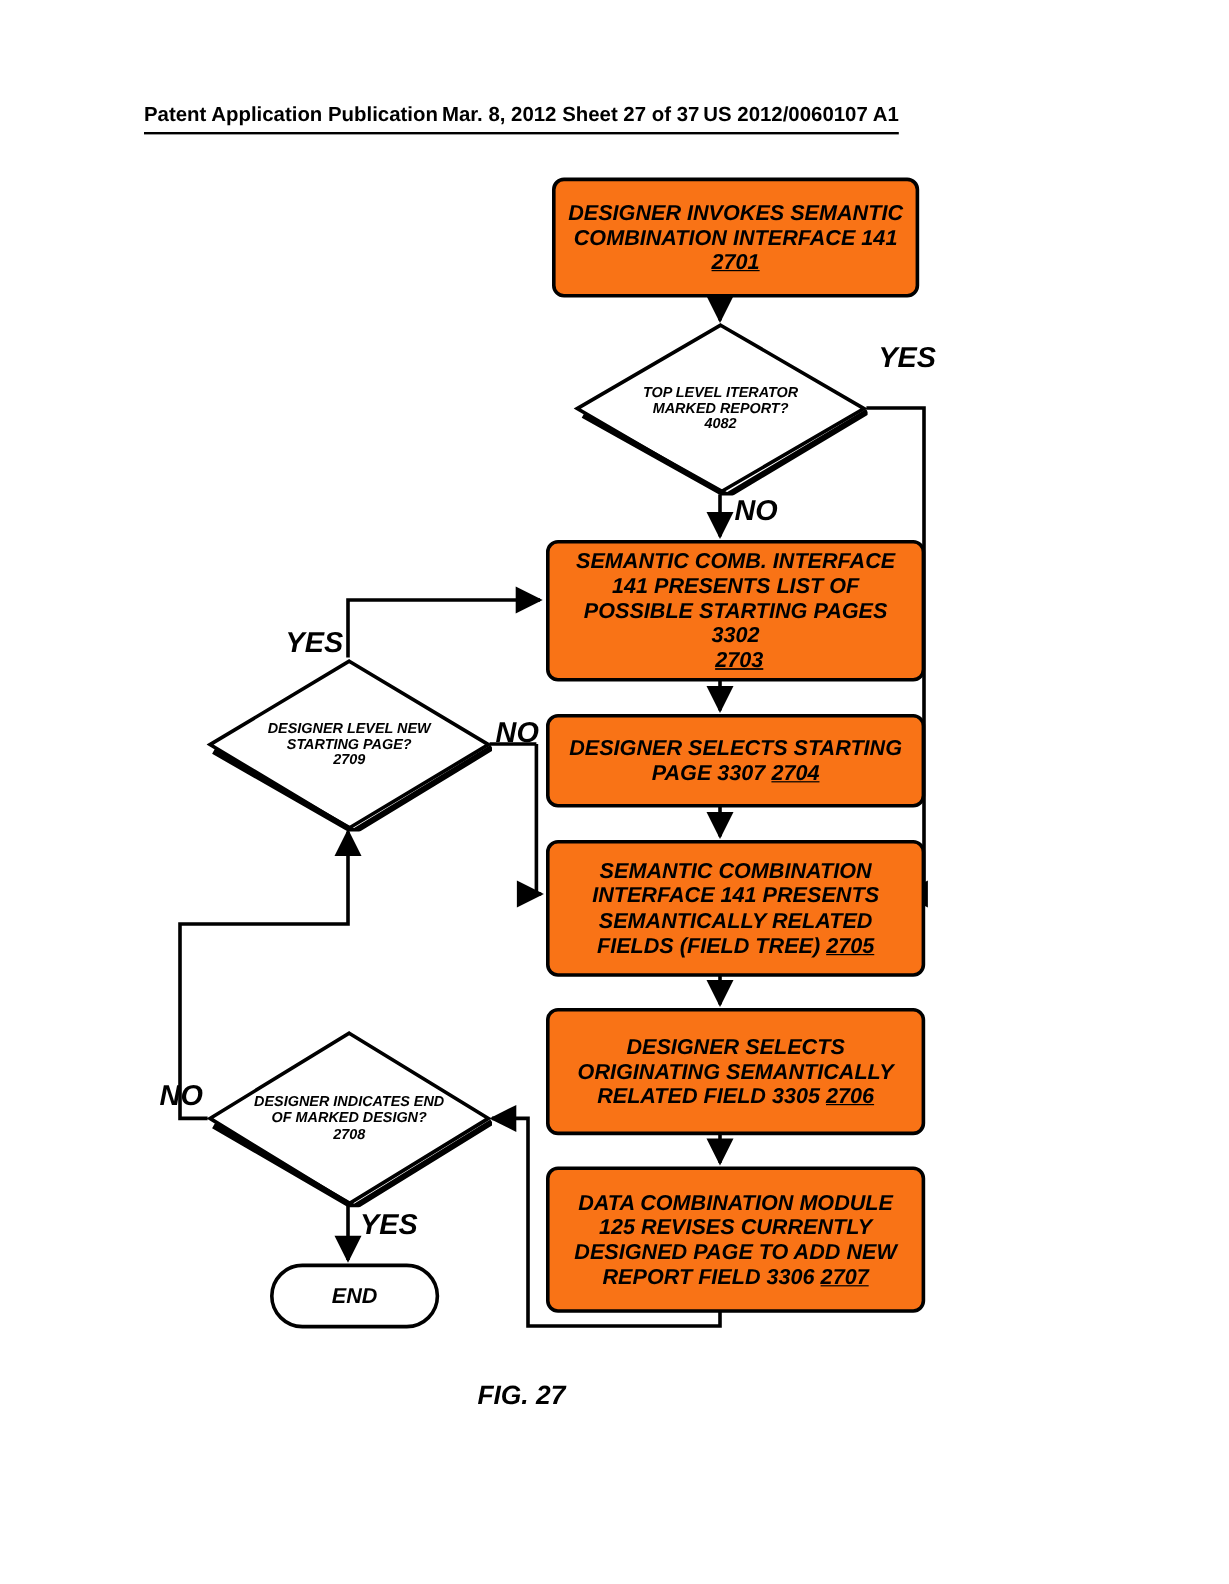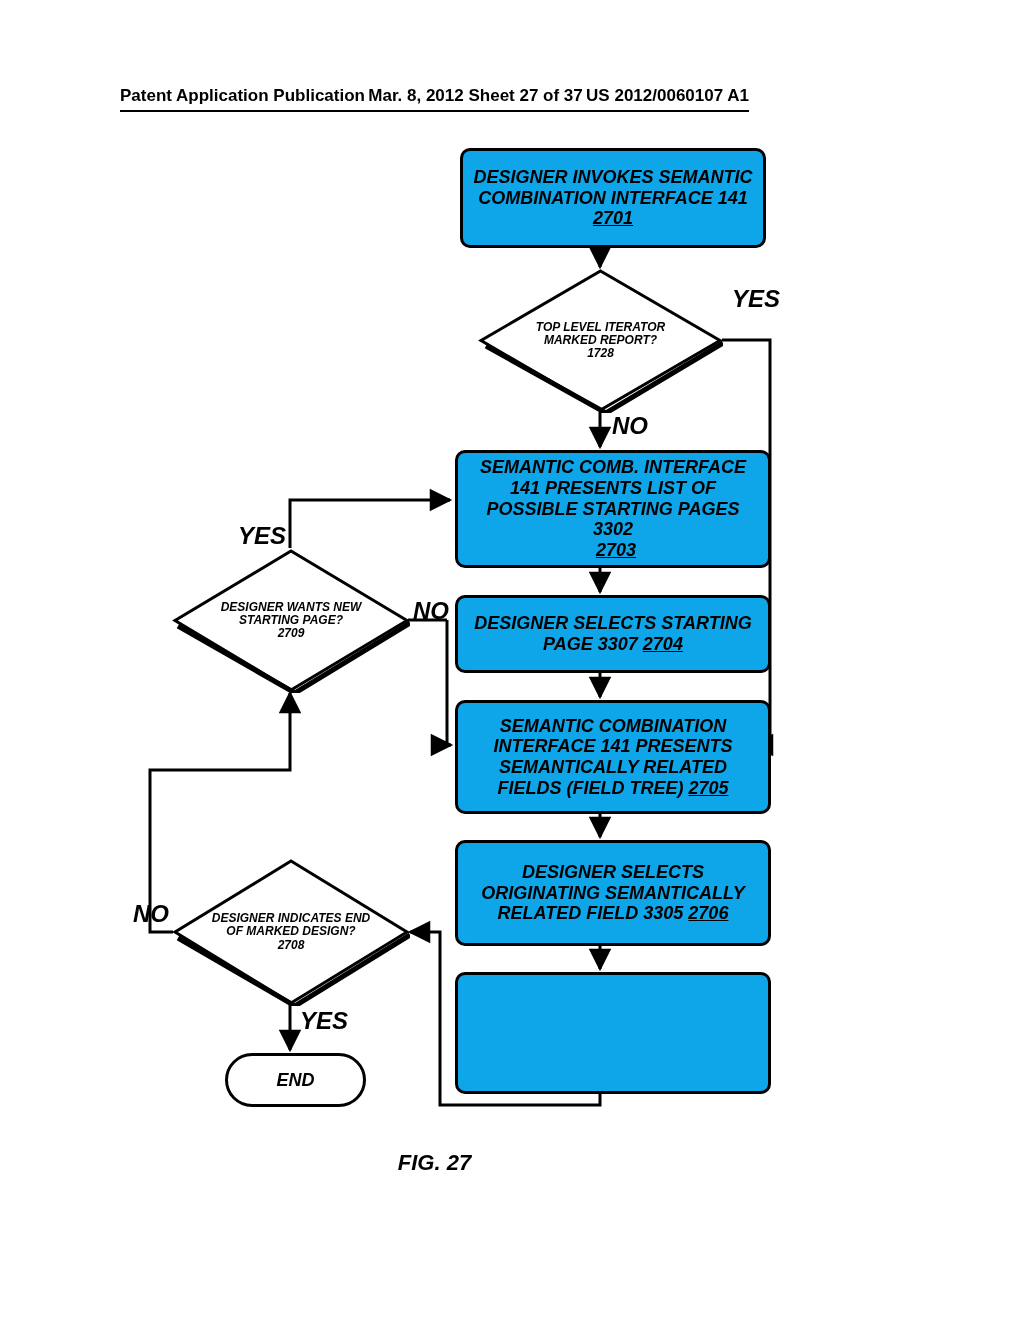--- a/index.html
+++ b/index.html
@@ -42,21 +42,21 @@
     font-size: 18px;
     line-height: 1.15;
   }
   .node .ref  { text-decoration: underline; text-align: right; }
   .node .ref2 { text-decoration: underline; margin-left: 6px; }
   
   .rect {
     border: 3px solid #000;
     border-radius: 10px;
     padding: 6px 10px;
-    background: #0ea5e9;
+    background: #f97316;
     display: flex;
     flex-direction: column;
     justify-content: center;
     align-items: center;
   }
   .rect .shadow {
     position: absolute;
     right: -6px;
     bottom: -6px;
     top: 6px;
@@ -196,21 +196,21 @@
       <span class="shadow2"></span>
   </div>
 
   <div class="diamond-wrap" style="left:478px; top:268px; width:245px; height:145px;">
     <svg width="245" height="145" viewBox="0 0 245 145">
       <polygon points="122.5,3 242,72.5 122.5,142 3,72.5" fill="#fff" stroke="#000" stroke-width="3"></polygon>
       <polyline points="245,75 128,145 8,78" fill="none" stroke="#000" stroke-width="5"></polyline>
     </svg>
     <div class="diamond-label">
       <span>TOP LEVEL ITERATOR MARKED REPORT?</span>
-      <span class="ref">1728</span>
+      <span class="ref">4082</span>
     </div>
   </div>
   <div class="elabel" style="left:732px; top:285px;">YES</div>
   <div class="elabel" style="left:612px; top:412px;">NO</div>
 
   <div class="node rect" style="left:455px; top:450px; width:290px; height:100px;">
     <span>SEMANTIC COMB. INTERFACE 141 PRESENTS LIST OF POSSIBLE STARTING PAGES 3302</span>
     <span class="ref"><span class="ref2">2703</span></span>
     <span class="shadow"></span>
       <span class="shadow2"></span>
@@ -234,31 +234,34 @@
 
   <div class="node rect" style="left:455px; top:840px; width:290px; height:88px;">
     <span>
       <span>DESIGNER SELECTS ORIGINATING SEMANTICALLY RELATED FIELD 3305</span>&nbsp;<span class="ref">2706</span>
     </span>
     <span class="shadow"></span>
       <span class="shadow2"></span>
   </div>
 
   <div class="node rect" style="left:455px; top:972px; width:290px; height:104px;">
+    <span>
+      <span>DATA COMBINATION MODULE 125 REVISES CURRENTLY DESIGNED PAGE TO ADD NEW REPORT FIELD 3306</span>&nbsp;<span class="ref">2707</span>
+    </span>
     <span class="shadow"></span>
       <span class="shadow2"></span>
   </div>
 
   <div class="diamond-wrap" style="left:172px; top:548px; width:238px; height:145px;">
     <svg width="238" height="145" viewBox="0 0 238 145">
       <polygon points="119,3 235,72.5 119,142 3,72.5" fill="#fff" stroke="#000" stroke-width="3"></polygon>
       <polyline points="238,75 123,145 6,78" fill="none" stroke="#000" stroke-width="5"></polyline>
     </svg>
     <div class="diamond-label">
-      <span>DESIGNER WANTS NEW STARTING PAGE?</span>
+      <span>DESIGNER LEVEL NEW STARTING PAGE?</span>
       <span class="ref">2709</span>
     </div>
   </div>
   <div class="elabel" style="left:238px; top:522px;">YES</div>
   <div class="elabel" style="left:413px; top:597px;">NO</div>
 
   <div class="diamond-wrap" style="left:172px; top:858px; width:238px; height:148px;">
     <svg width="238" height="148" viewBox="0 0 238 148">
       <polygon points="119,3 235,74 119,145 3,74" fill="#fff" stroke="#000" stroke-width="3"></polygon>
       <polyline points="238,77 123,148 6,80" fill="none" stroke="#000" stroke-width="5"></polyline>

